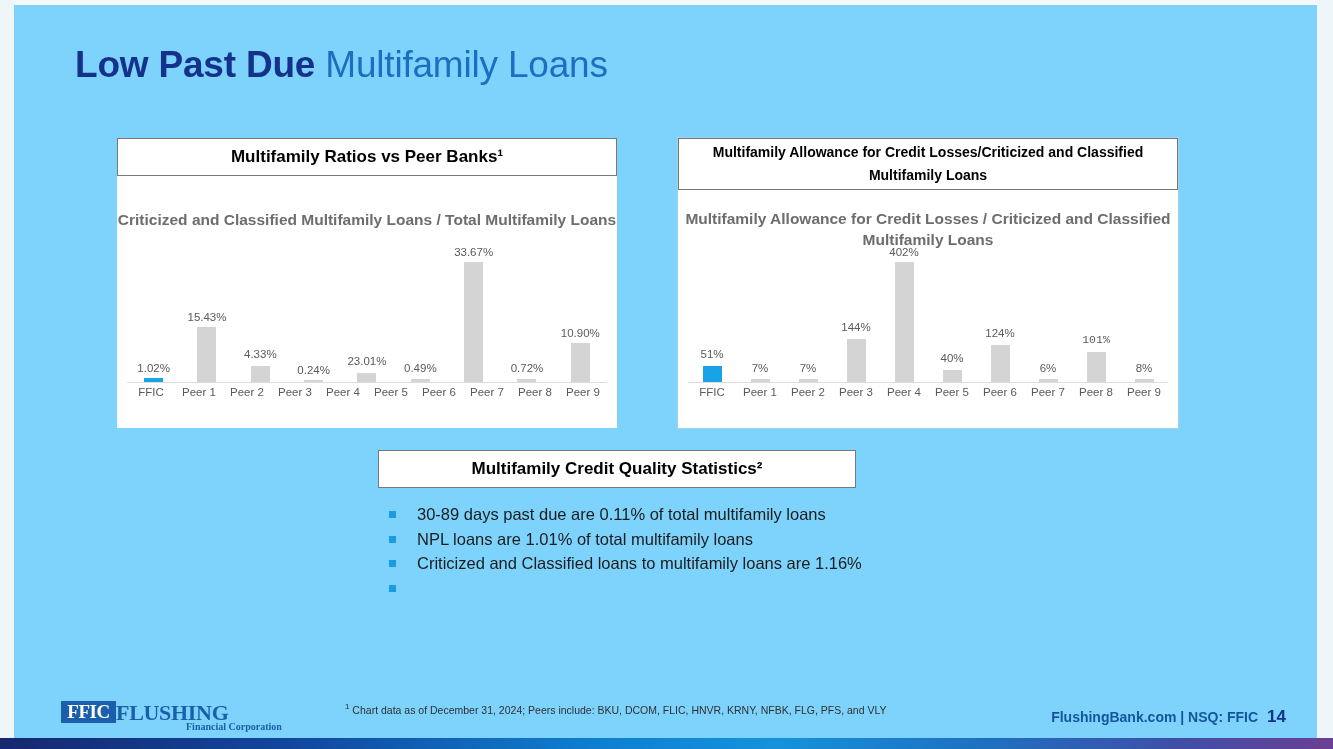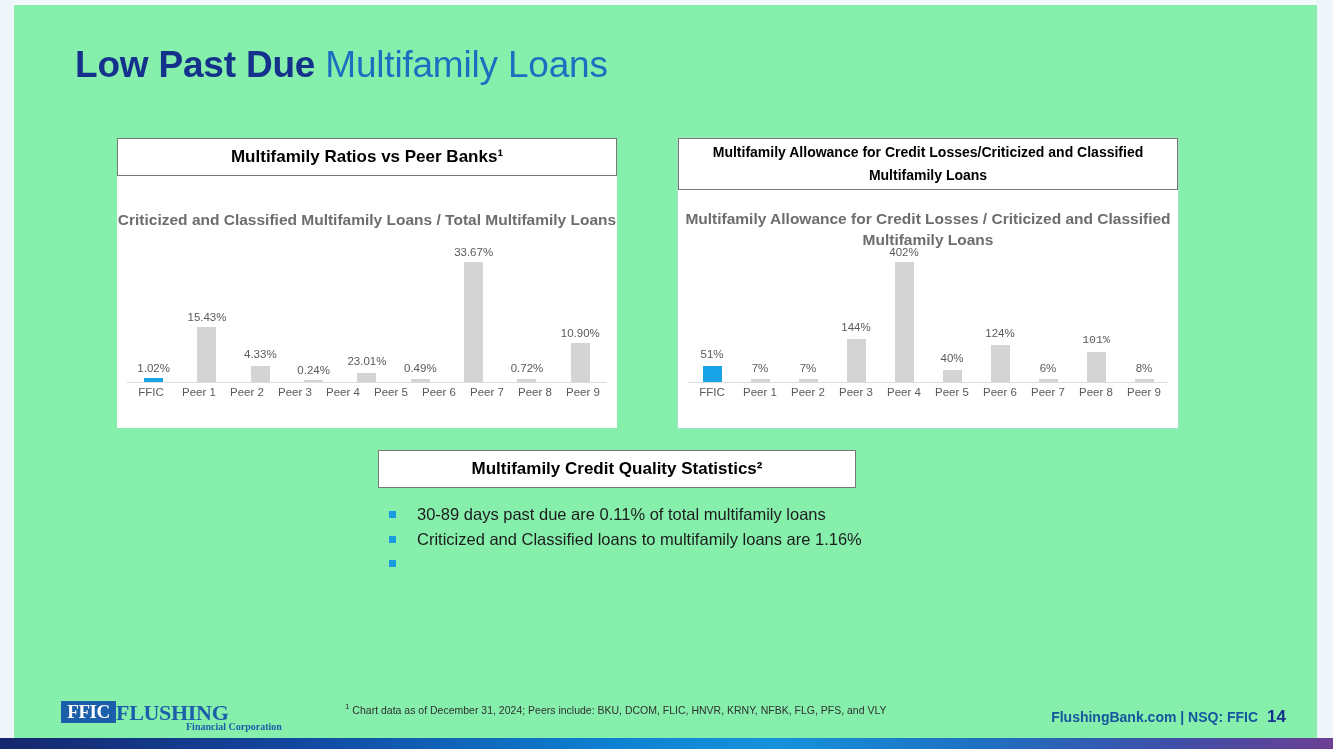--- a/index.html
+++ b/index.html
@@ -13,21 +13,21 @@
     background: #eef6fa;
     font-family: "Liberation Sans", sans-serif;
     -webkit-font-smoothing: antialiased;
   }
   .slide {
     position: absolute;
     left: 0;
     top: 0;
     width: 1333px;
     height: 749px;
-    background: #86efac;
+    background: #7dd3fc;
     overflow: hidden;
   }
   .edge-tint-left {
     position: absolute;
     left: 0; top: 0;
     width: 14px; height: 749px;
     background: #eef6fa;
   }
   .edge-tint-right {
     position: absolute;
@@ -406,20 +406,24 @@
   </div>
 
   <div class="stats-header">Multifamily Credit Quality Statistics²</div>
   <div class="stats-list">
     <div class="stat-item">
       <span class="stat-bullet"></span>
       <span class="stat-text">30-89 days past due are 0.11% of total multifamily loans</span>
     </div>
     <div class="stat-item">
       <span class="stat-bullet"></span>
+      <span class="stat-text">NPL loans are 1.01% of total multifamily loans</span>
+    </div>
+    <div class="stat-item">
+      <span class="stat-bullet"></span>
       <span class="stat-text">Criticized and Classified loans to multifamily loans are 1.16%</span>
     </div>
     <div class="stat-item">
       <span class="stat-bullet"></span>
     </div>
   </div>
 
   <div class="logo">
     <div class="logo-ffic">FFIC</div>
     <div class="logo-flushing">FLUSHING</div>

